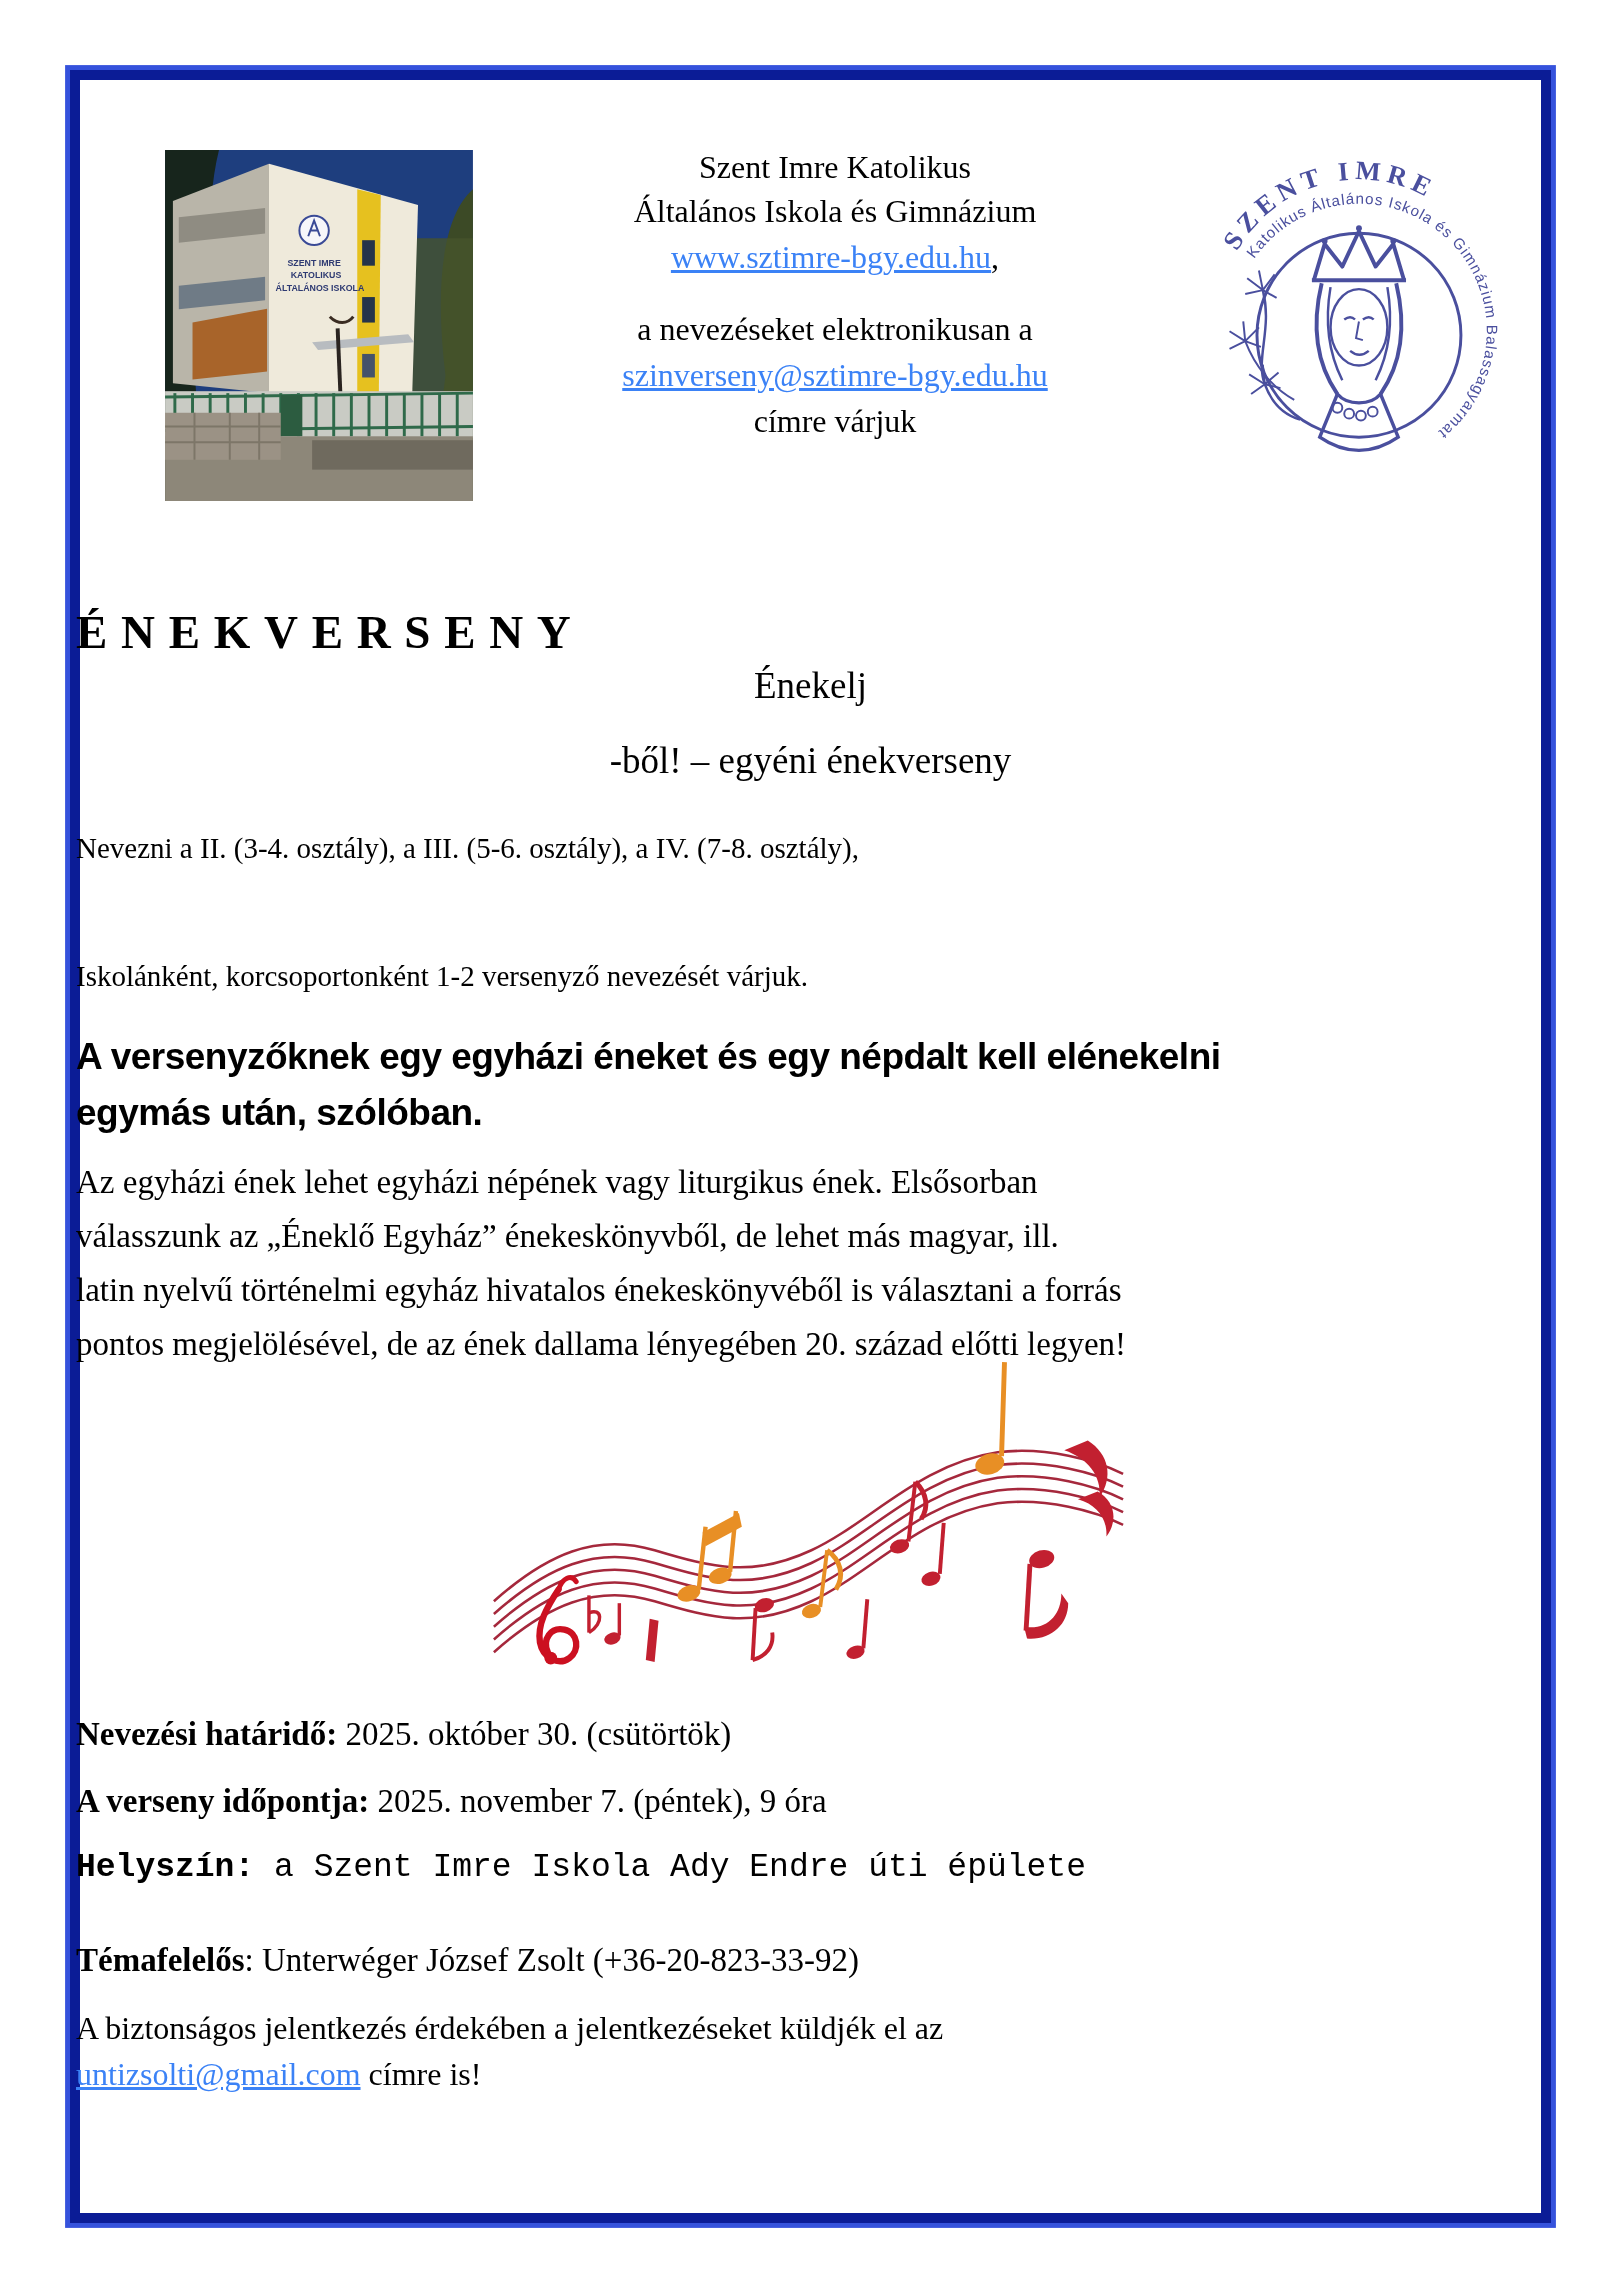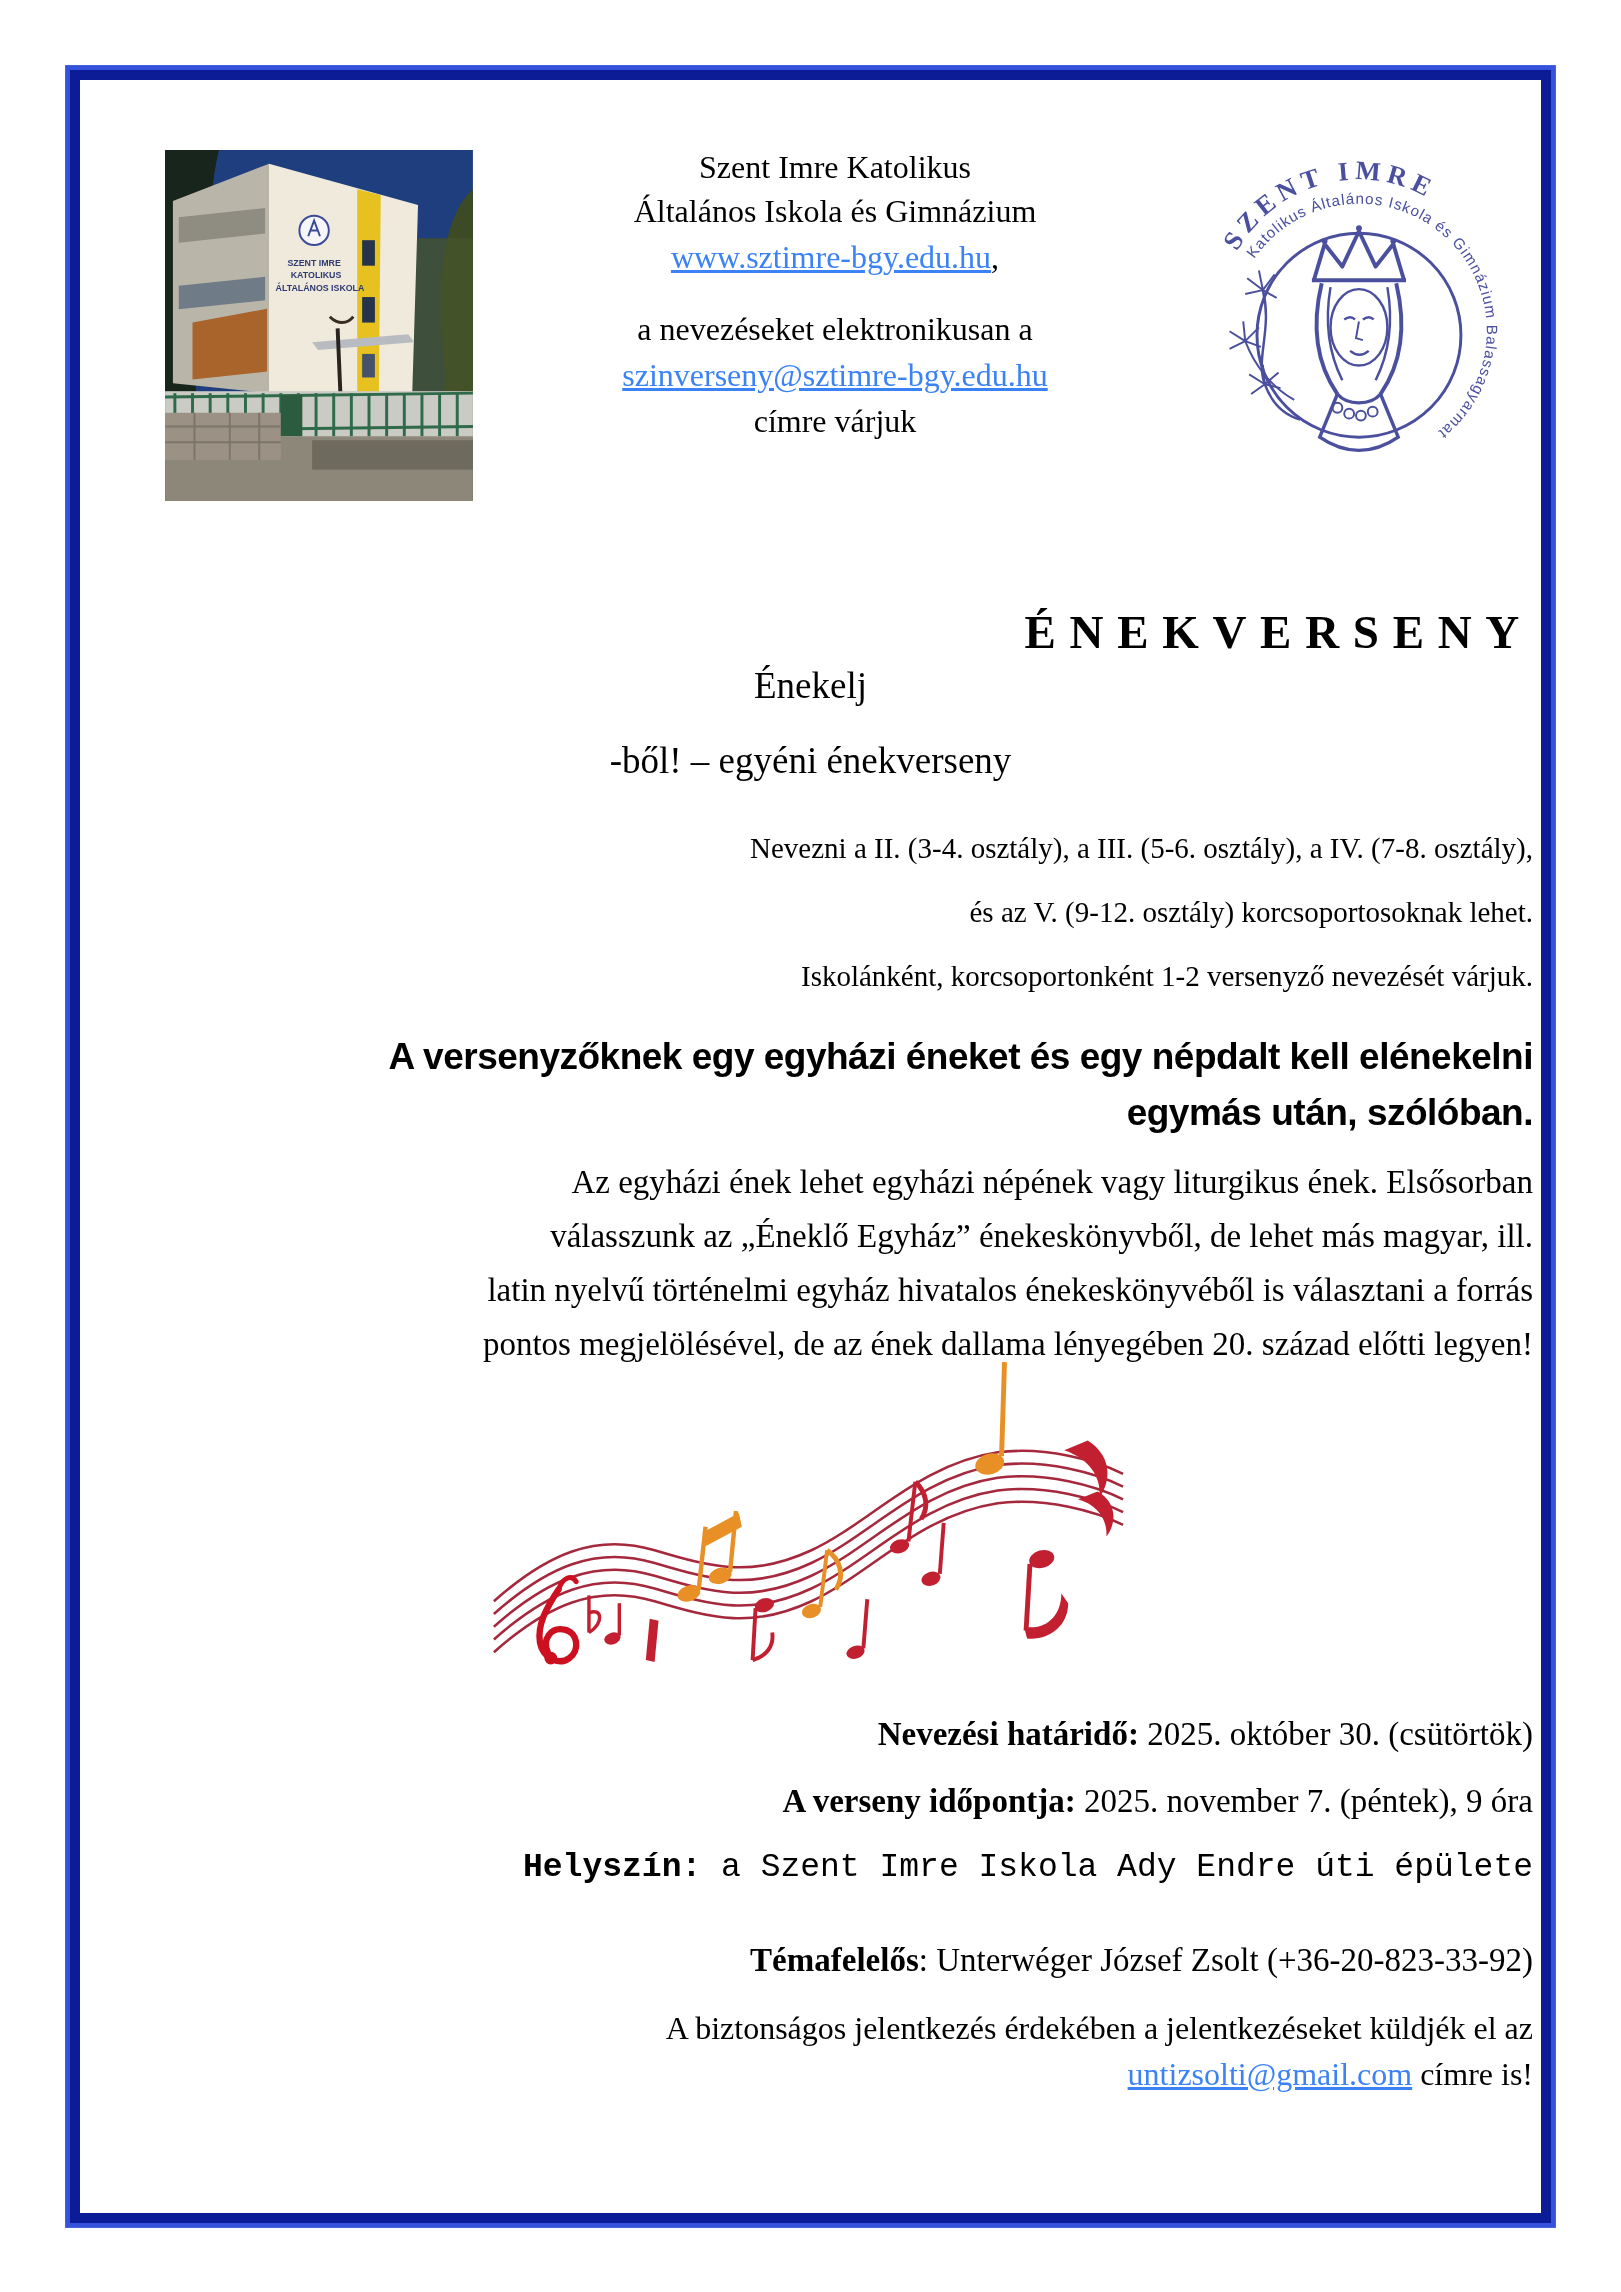--- a/index.html
+++ b/index.html
@@ -2,21 +2,21 @@
 <html><head>
 <meta charset="utf-8">
 <style>
   html,body{margin:0;padding:0;background:#ffffff;}
   .page{position:relative;width:1621px;height:2293px;background:#ffffff;overflow:hidden;
         font-family:"Liberation Serif",serif;color:#000;}
   
   .frame{position:absolute;top:70px;left:70px;right:70px;bottom:70px;
          border:10.8px solid #0b1c96;box-shadow:0 0 0 4.9px #3552dc;pointer-events:none;}
   .abs{position:absolute;}
-  .ctr{left:76px;right:88px;text-align:right;}
+  .ctr{left:76px;right:88px;text-align:left;}
   .hdr-center{position:absolute;left:541px;top:145px;width:588px;text-align:center;}
   .hdr-line{font-size:32px;line-height:44px;}
   .hdr-addr{font-size:20.6px;line-height:31px;}
   .hdr-link{font-size:32px;line-height:49px;}
   .hdr-gap{height:23.5px;}
   .hdr-entry{font-size:32px;line-height:46px;}
   a.lnk, .lnk{color:#3b82f6;text-decoration:underline;cursor:pointer;}
   .title{top:603px;font-size:47px;font-weight:bold;letter-spacing:13.7px;line-height:59px;}
   .subtitle{top:674px;left:88px;right:88px;display:flex;align-items:center;justify-content:center;
             gap:15.7px;font-size:37px;height:98px;flex-direction:column;}
@@ -170,21 +170,20 @@
         </radialGradient>
       </defs>
       <path d="M50 88 C18 64 4 44 6 28 C8 12 22 4 34 8 C42 11 48 18 50 24 C52 18 58 11 66 8 C78 4 92 12 94 28 C96 44 82 64 50 88 Z" fill="url(#heartGrad)"></path>
       <ellipse cx="31" cy="25" rx="11" ry="9" fill="#ffffff" opacity="0.5"></ellipse>
       <ellipse cx="67" cy="24" rx="9" ry="8" fill="#ffffff" opacity="0.42"></ellipse>
     </svg>
     <span>-ből! – egyéni énekverseny</span>
   </div>
 
   <div class="abs ctr intro" style="top:829px;">Nevezni a II. (3-4. osztály), a III. (5-6. osztály), a IV. (7-8. osztály),</div>
-  <div class="abs ctr intro" style="top:893px;">és az V. (9-12. osztály) korcsoportosoknak lehet.</div>
   <div class="abs ctr intro" style="top:957px;">Iskolánként, korcsoportonként 1-2 versenyző nevezését várjuk.</div>
 
   <div class="abs ctr hl" style="top:1029px;">
     <div>A versenyzőknek egy egyházi éneket és egy népdalt kell elénekelni</div>
     <div>egymás után, szólóban.</div>
   </div>
 
   <div class="abs ctr para" style="top:1155px;">
     <div>Az egyházi ének lehet egyházi népének vagy liturgikus ének. Elsősorban</div>
     <div>válasszunk az „Éneklő Egyház” énekeskönyvből, de lehet más magyar, ill.</div>

